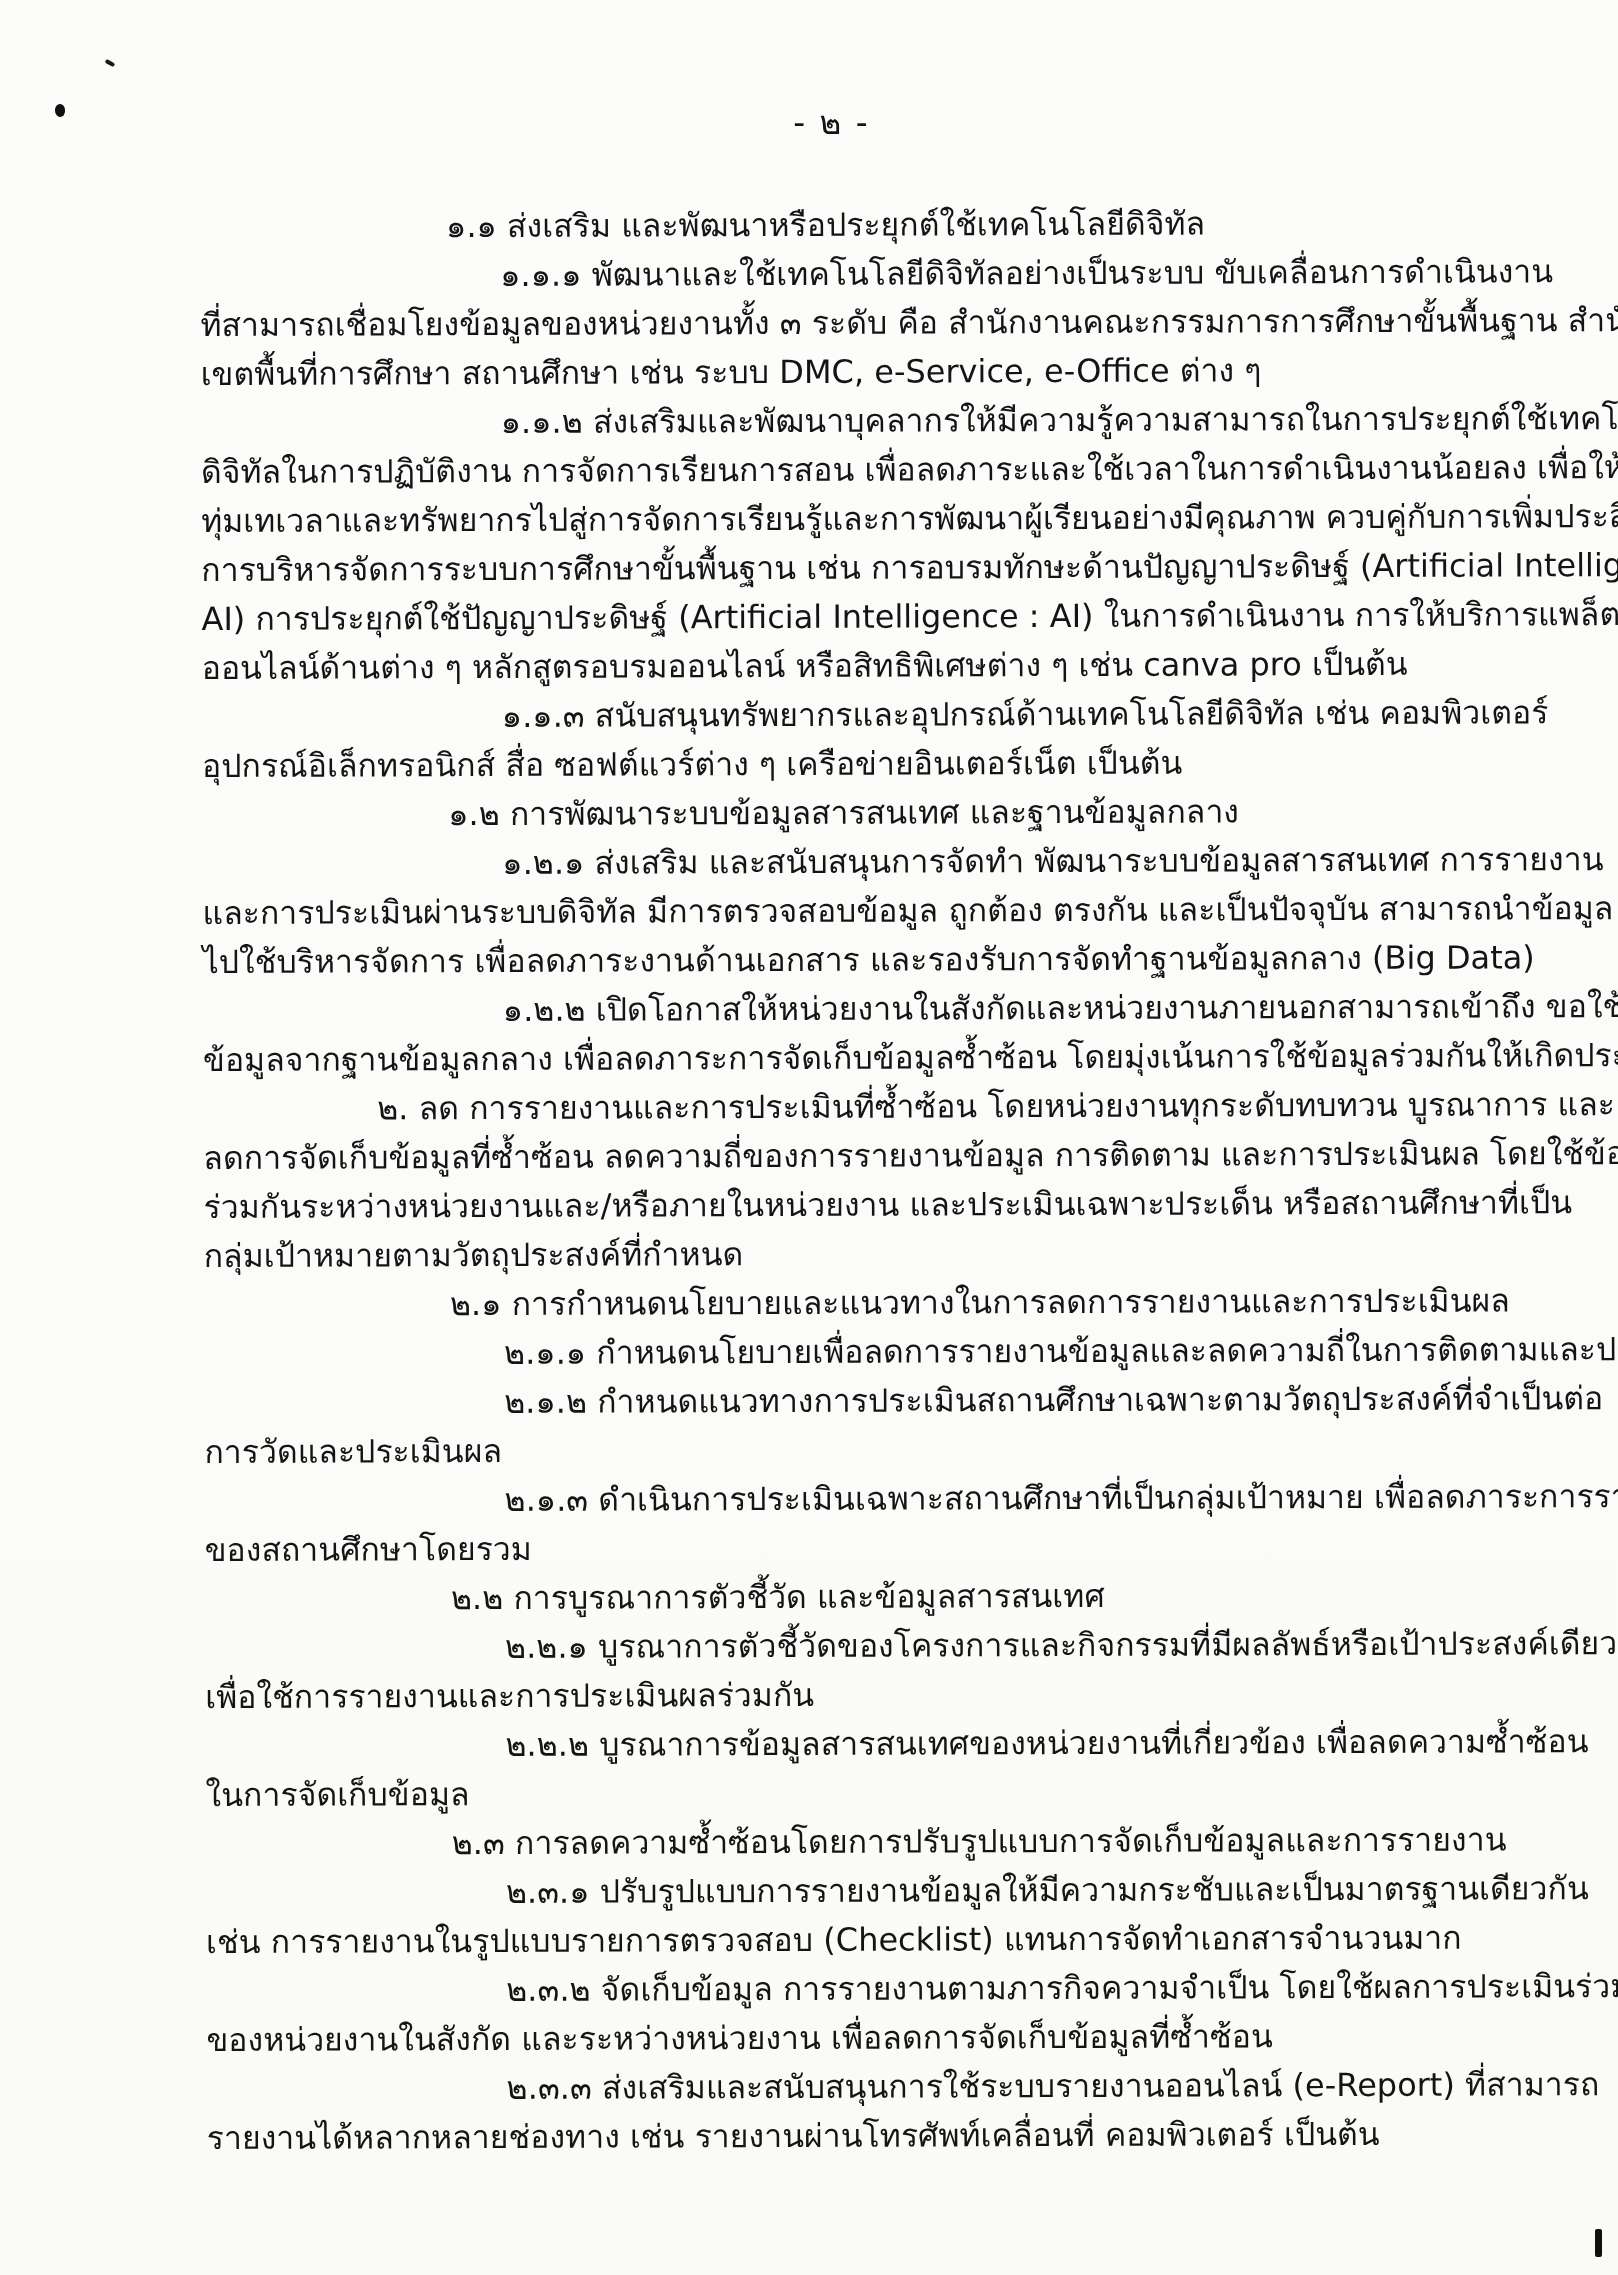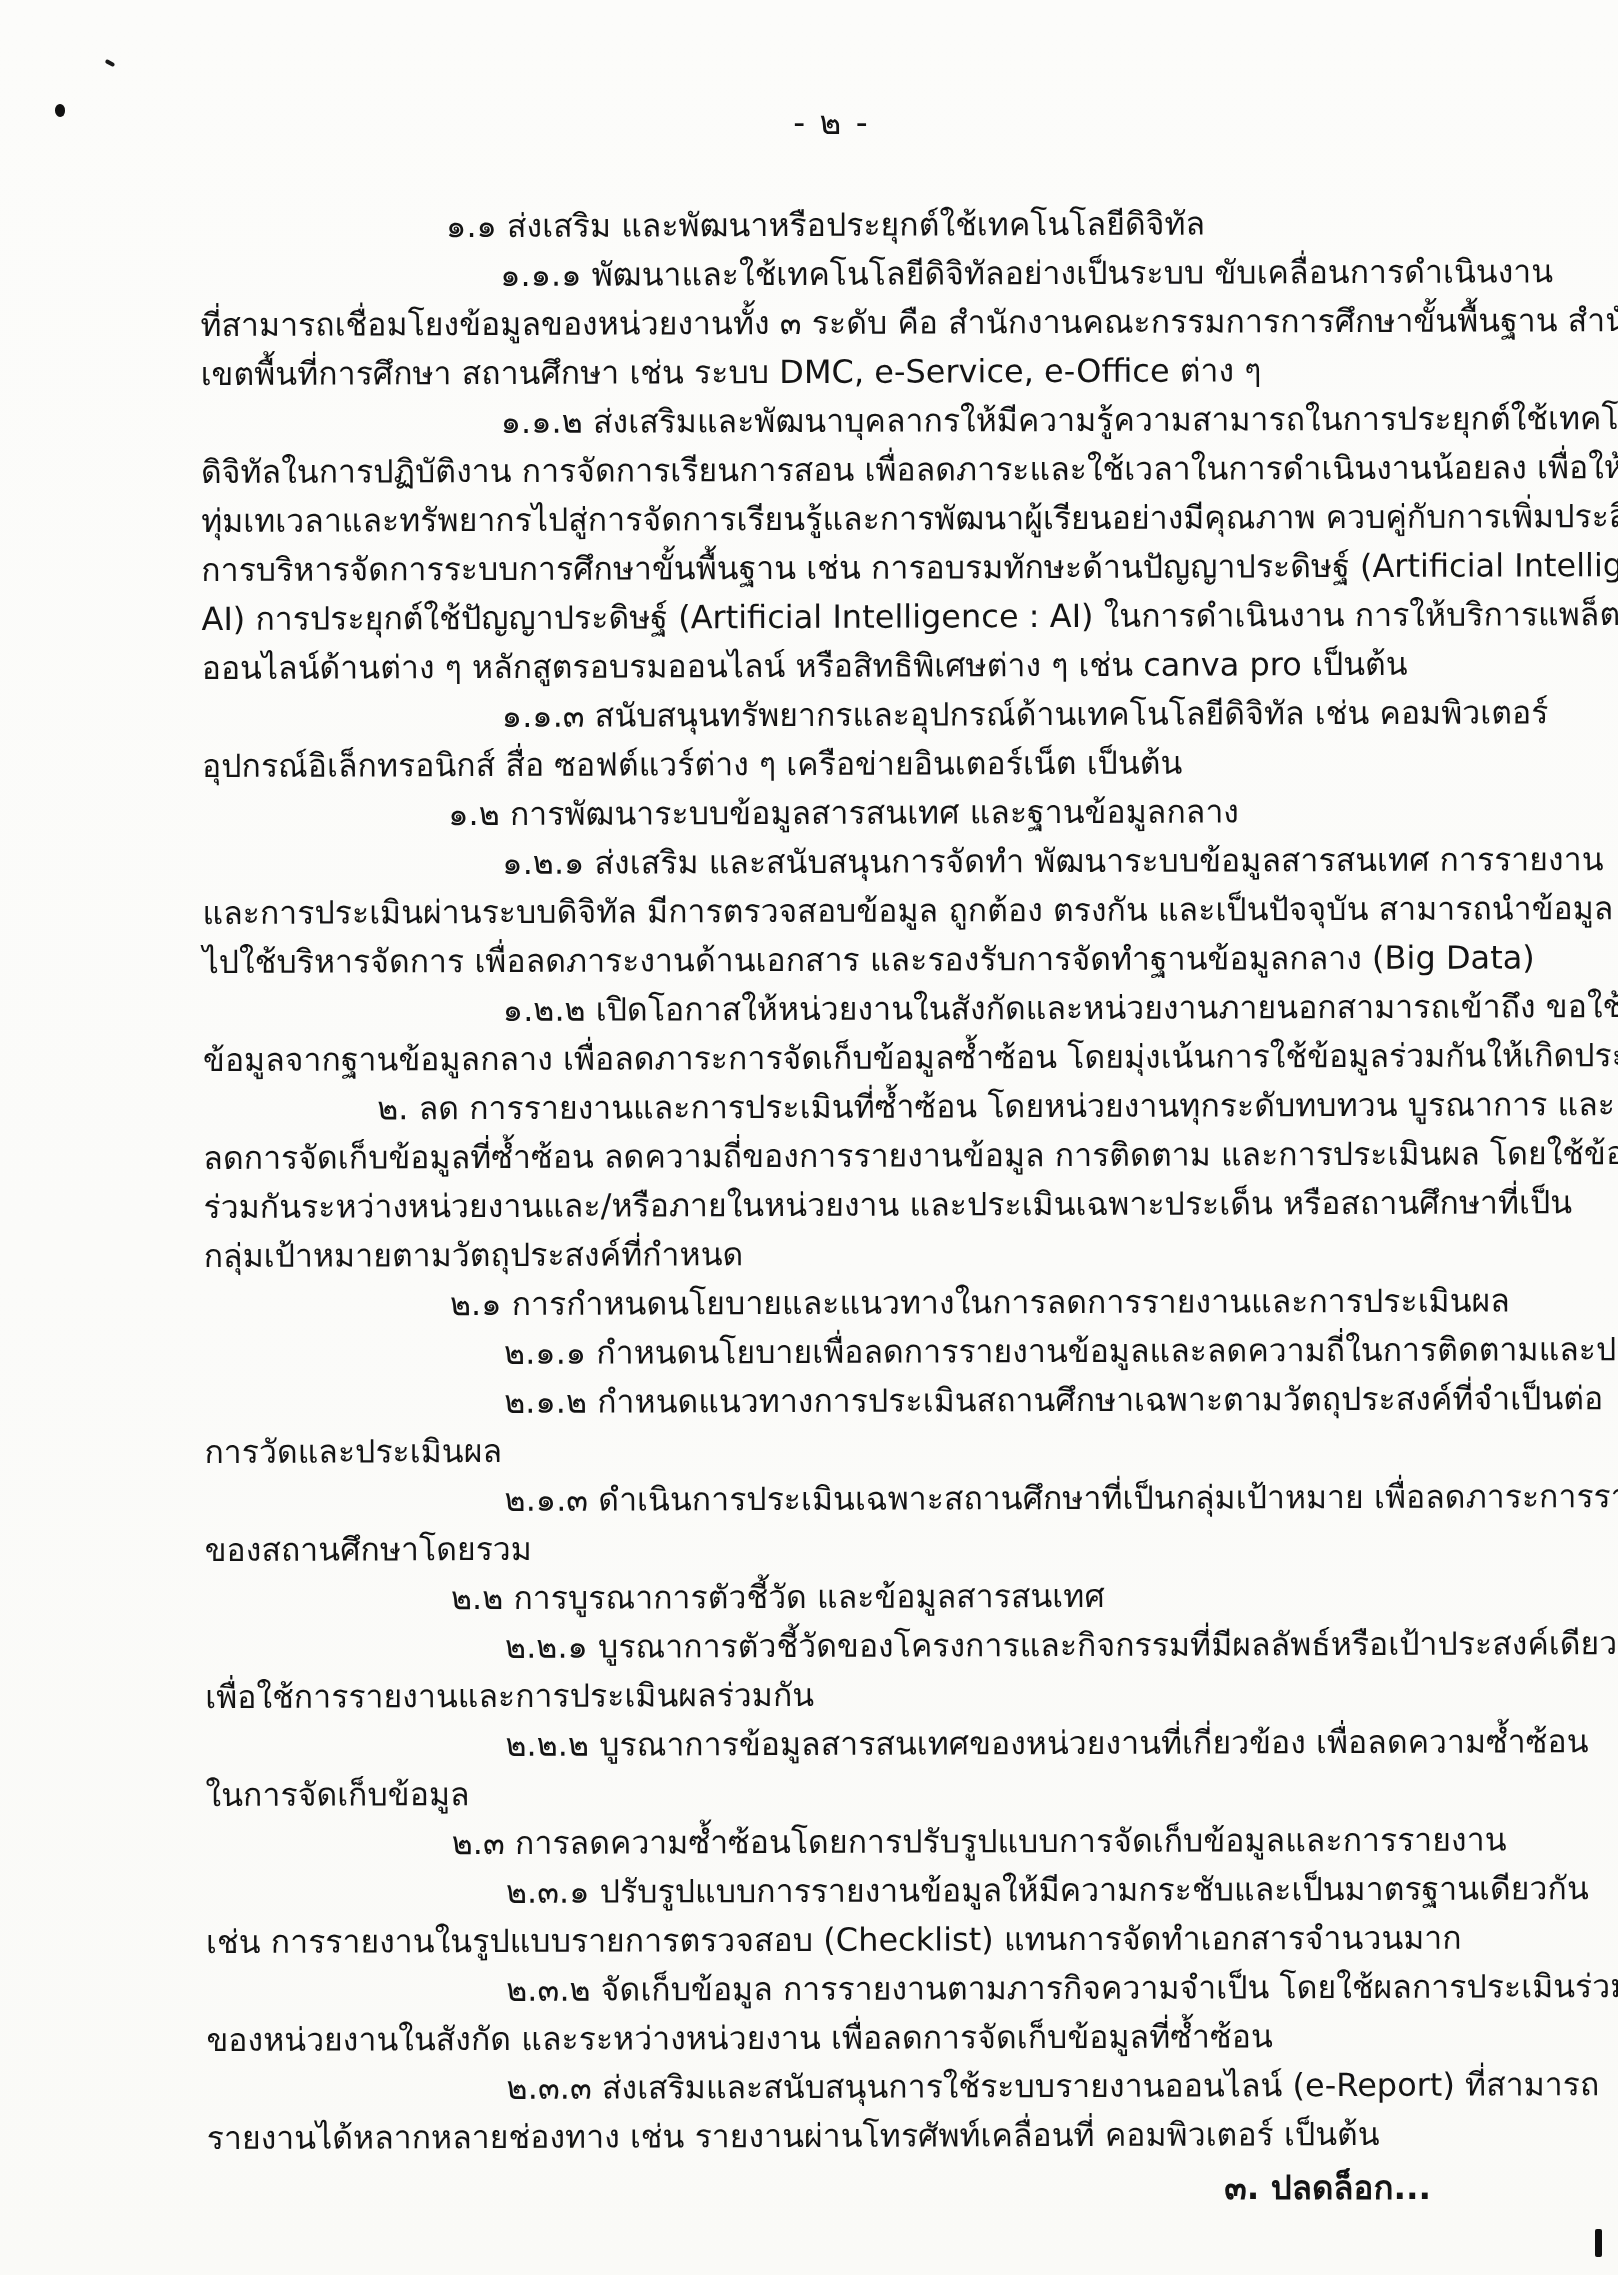--- a/index.html
+++ b/index.html
@@ -129,18 +129,17 @@
       <div class="line ind-0">ในการจัดเก็บข้อมูล</div>
       <div class="line ind-2">๒.๓ การลดความซ้ำซ้อนโดยการปรับรูปแบบการจัดเก็บข้อมูลและการรายงาน</div>
       <div class="line ind-3">๒.๓.๑ ปรับรูปแบบการรายงานข้อมูลให้มีความกระชับและเป็นมาตรฐานเดียวกัน</div>
       <div class="line ind-0">เช่น การรายงานในรูปแบบรายการตรวจสอบ (Checklist) แทนการจัดทำเอกสารจำนวนมาก</div>
       <div class="line ind-3">๒.๓.๒ จัดเก็บข้อมูล การรายงานตามภารกิจความจำเป็น โดยใช้ผลการประเมินร่วมกัน</div>
       <div class="line ind-0">ของหน่วยงานในสังกัด และระหว่างหน่วยงาน เพื่อลดการจัดเก็บข้อมูลที่ซ้ำซ้อน</div>
       <div class="line ind-3">๒.๓.๓ ส่งเสริมและสนับสนุนการใช้ระบบรายงานออนไลน์ (e-Report) ที่สามารถ</div>
       <div class="line ind-0">รายงานได้หลากหลายช่องทาง เช่น รายงานผ่านโทรศัพท์เคลื่อนที่ คอมพิวเตอร์ เป็นต้น</div>
     </div>
 
-  <div class="continuation">๓. ปลดล็อก...</div>
 
   <div class="edge-bar"></div>
 
 </div>
 
 
 </body></html>

